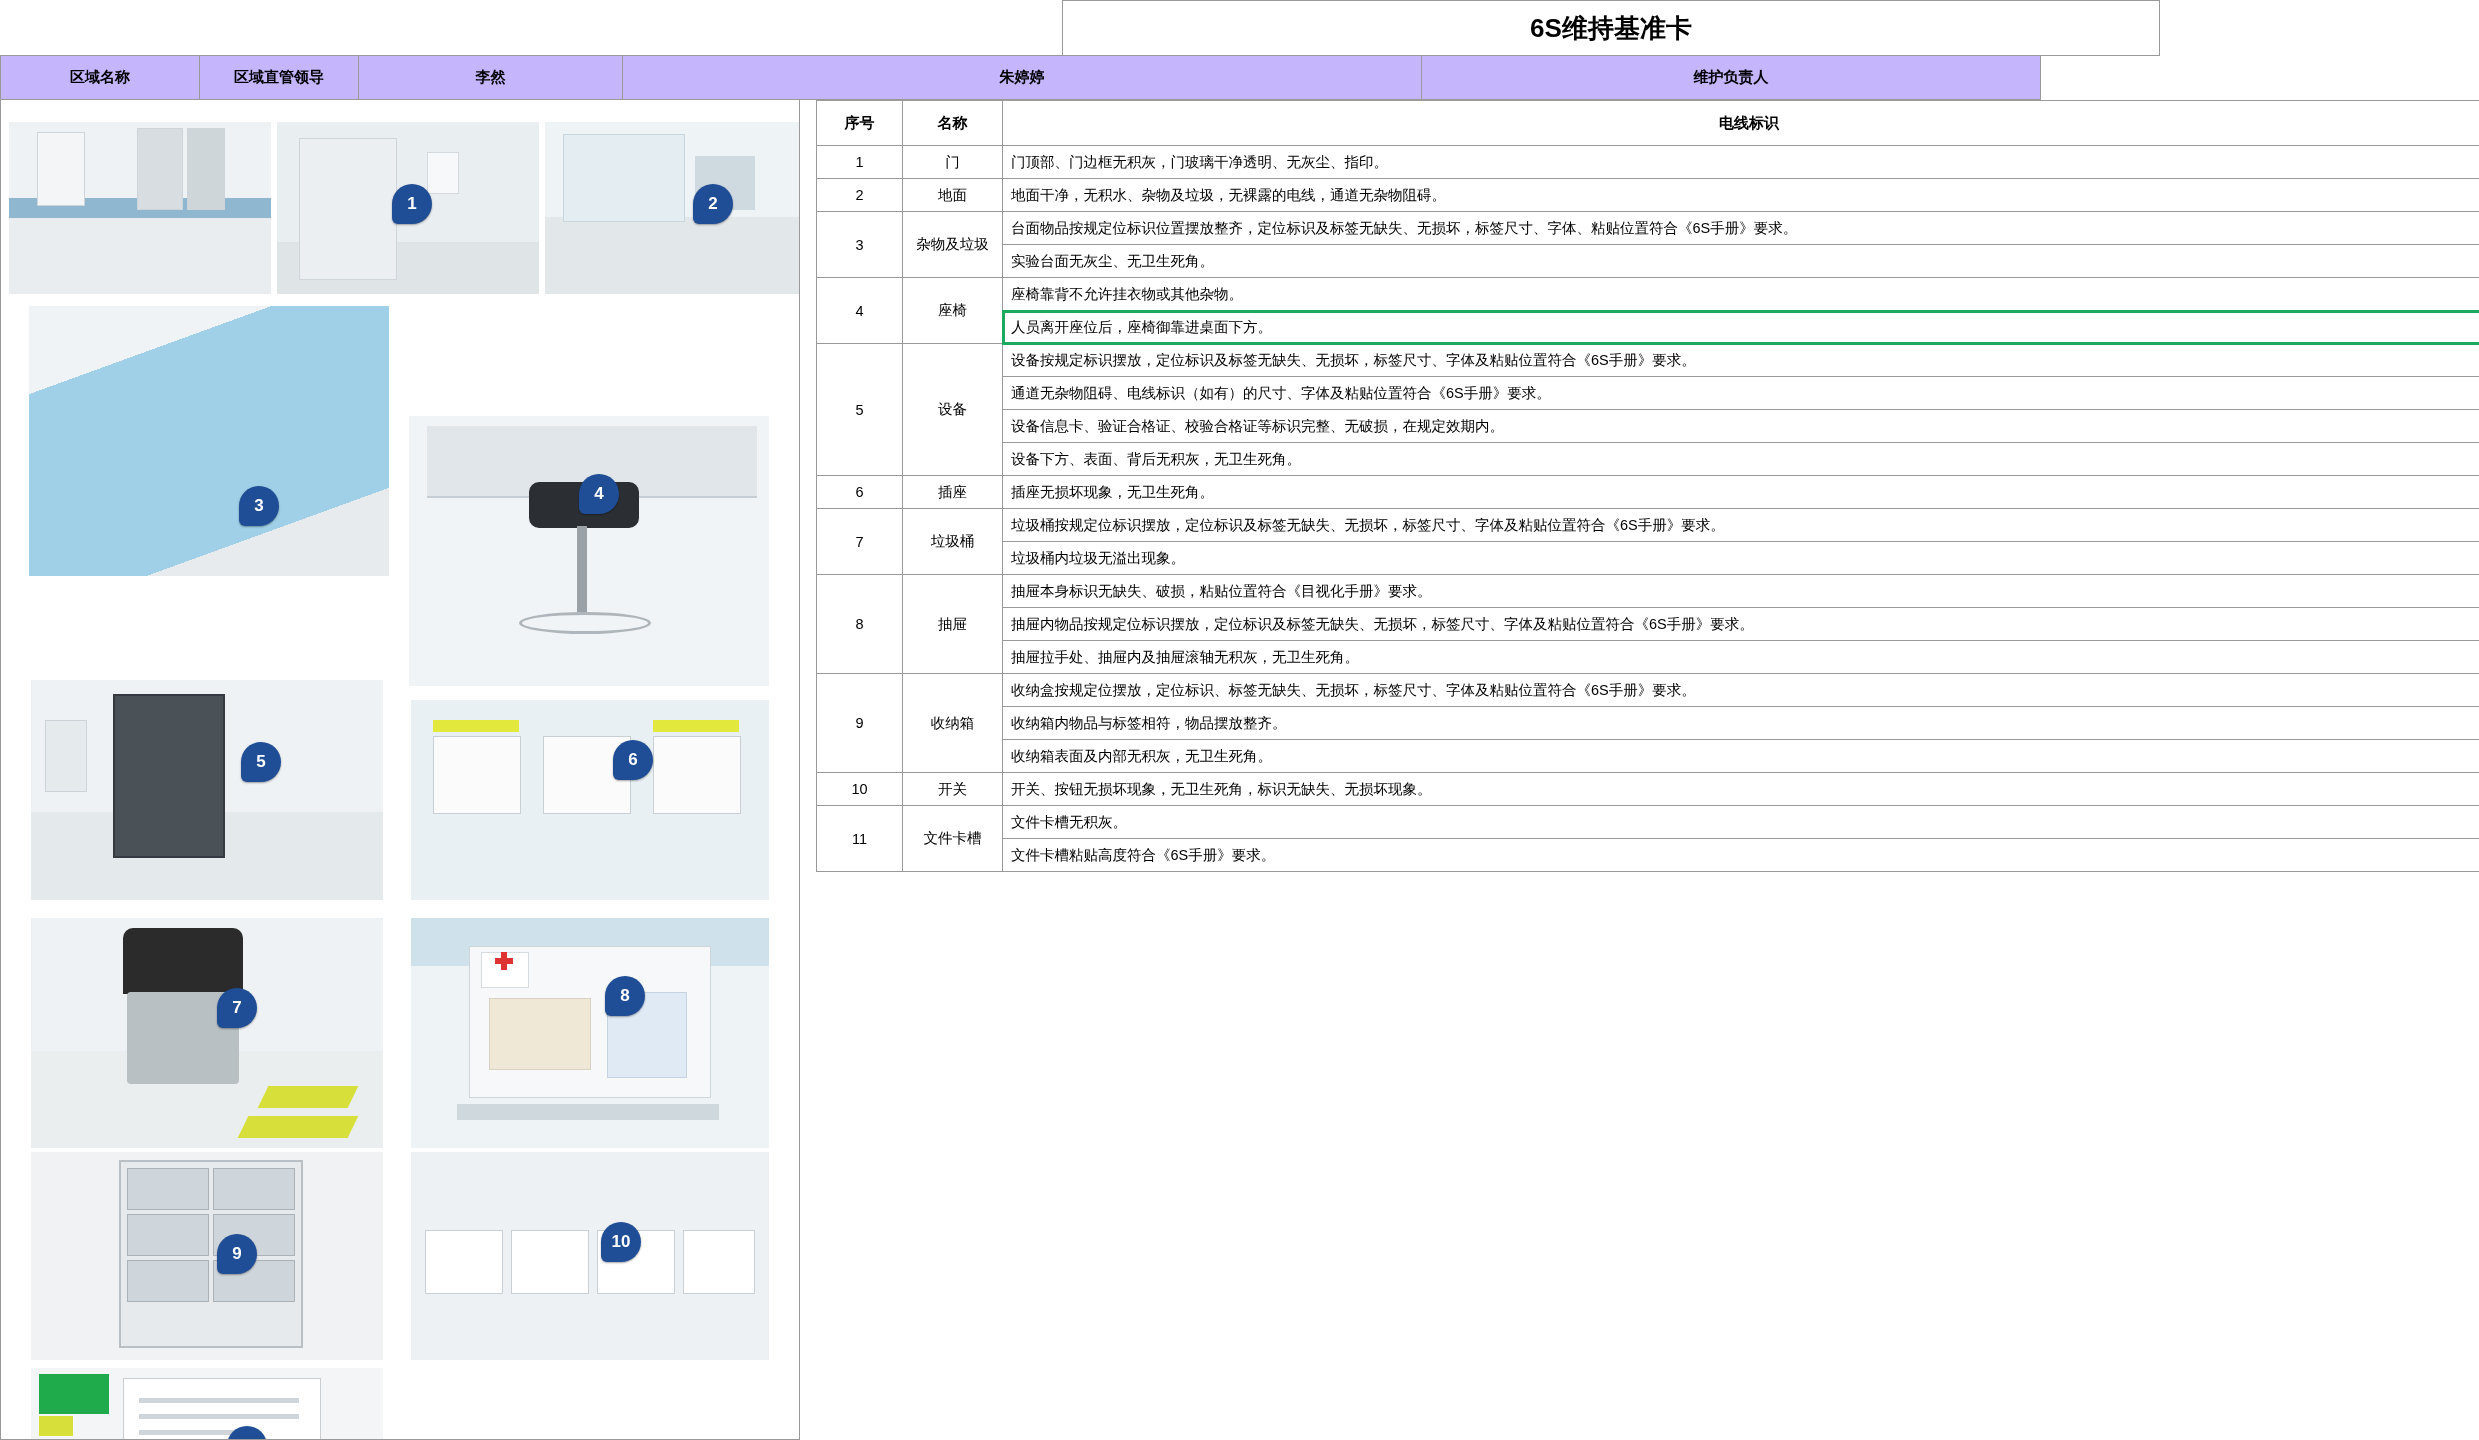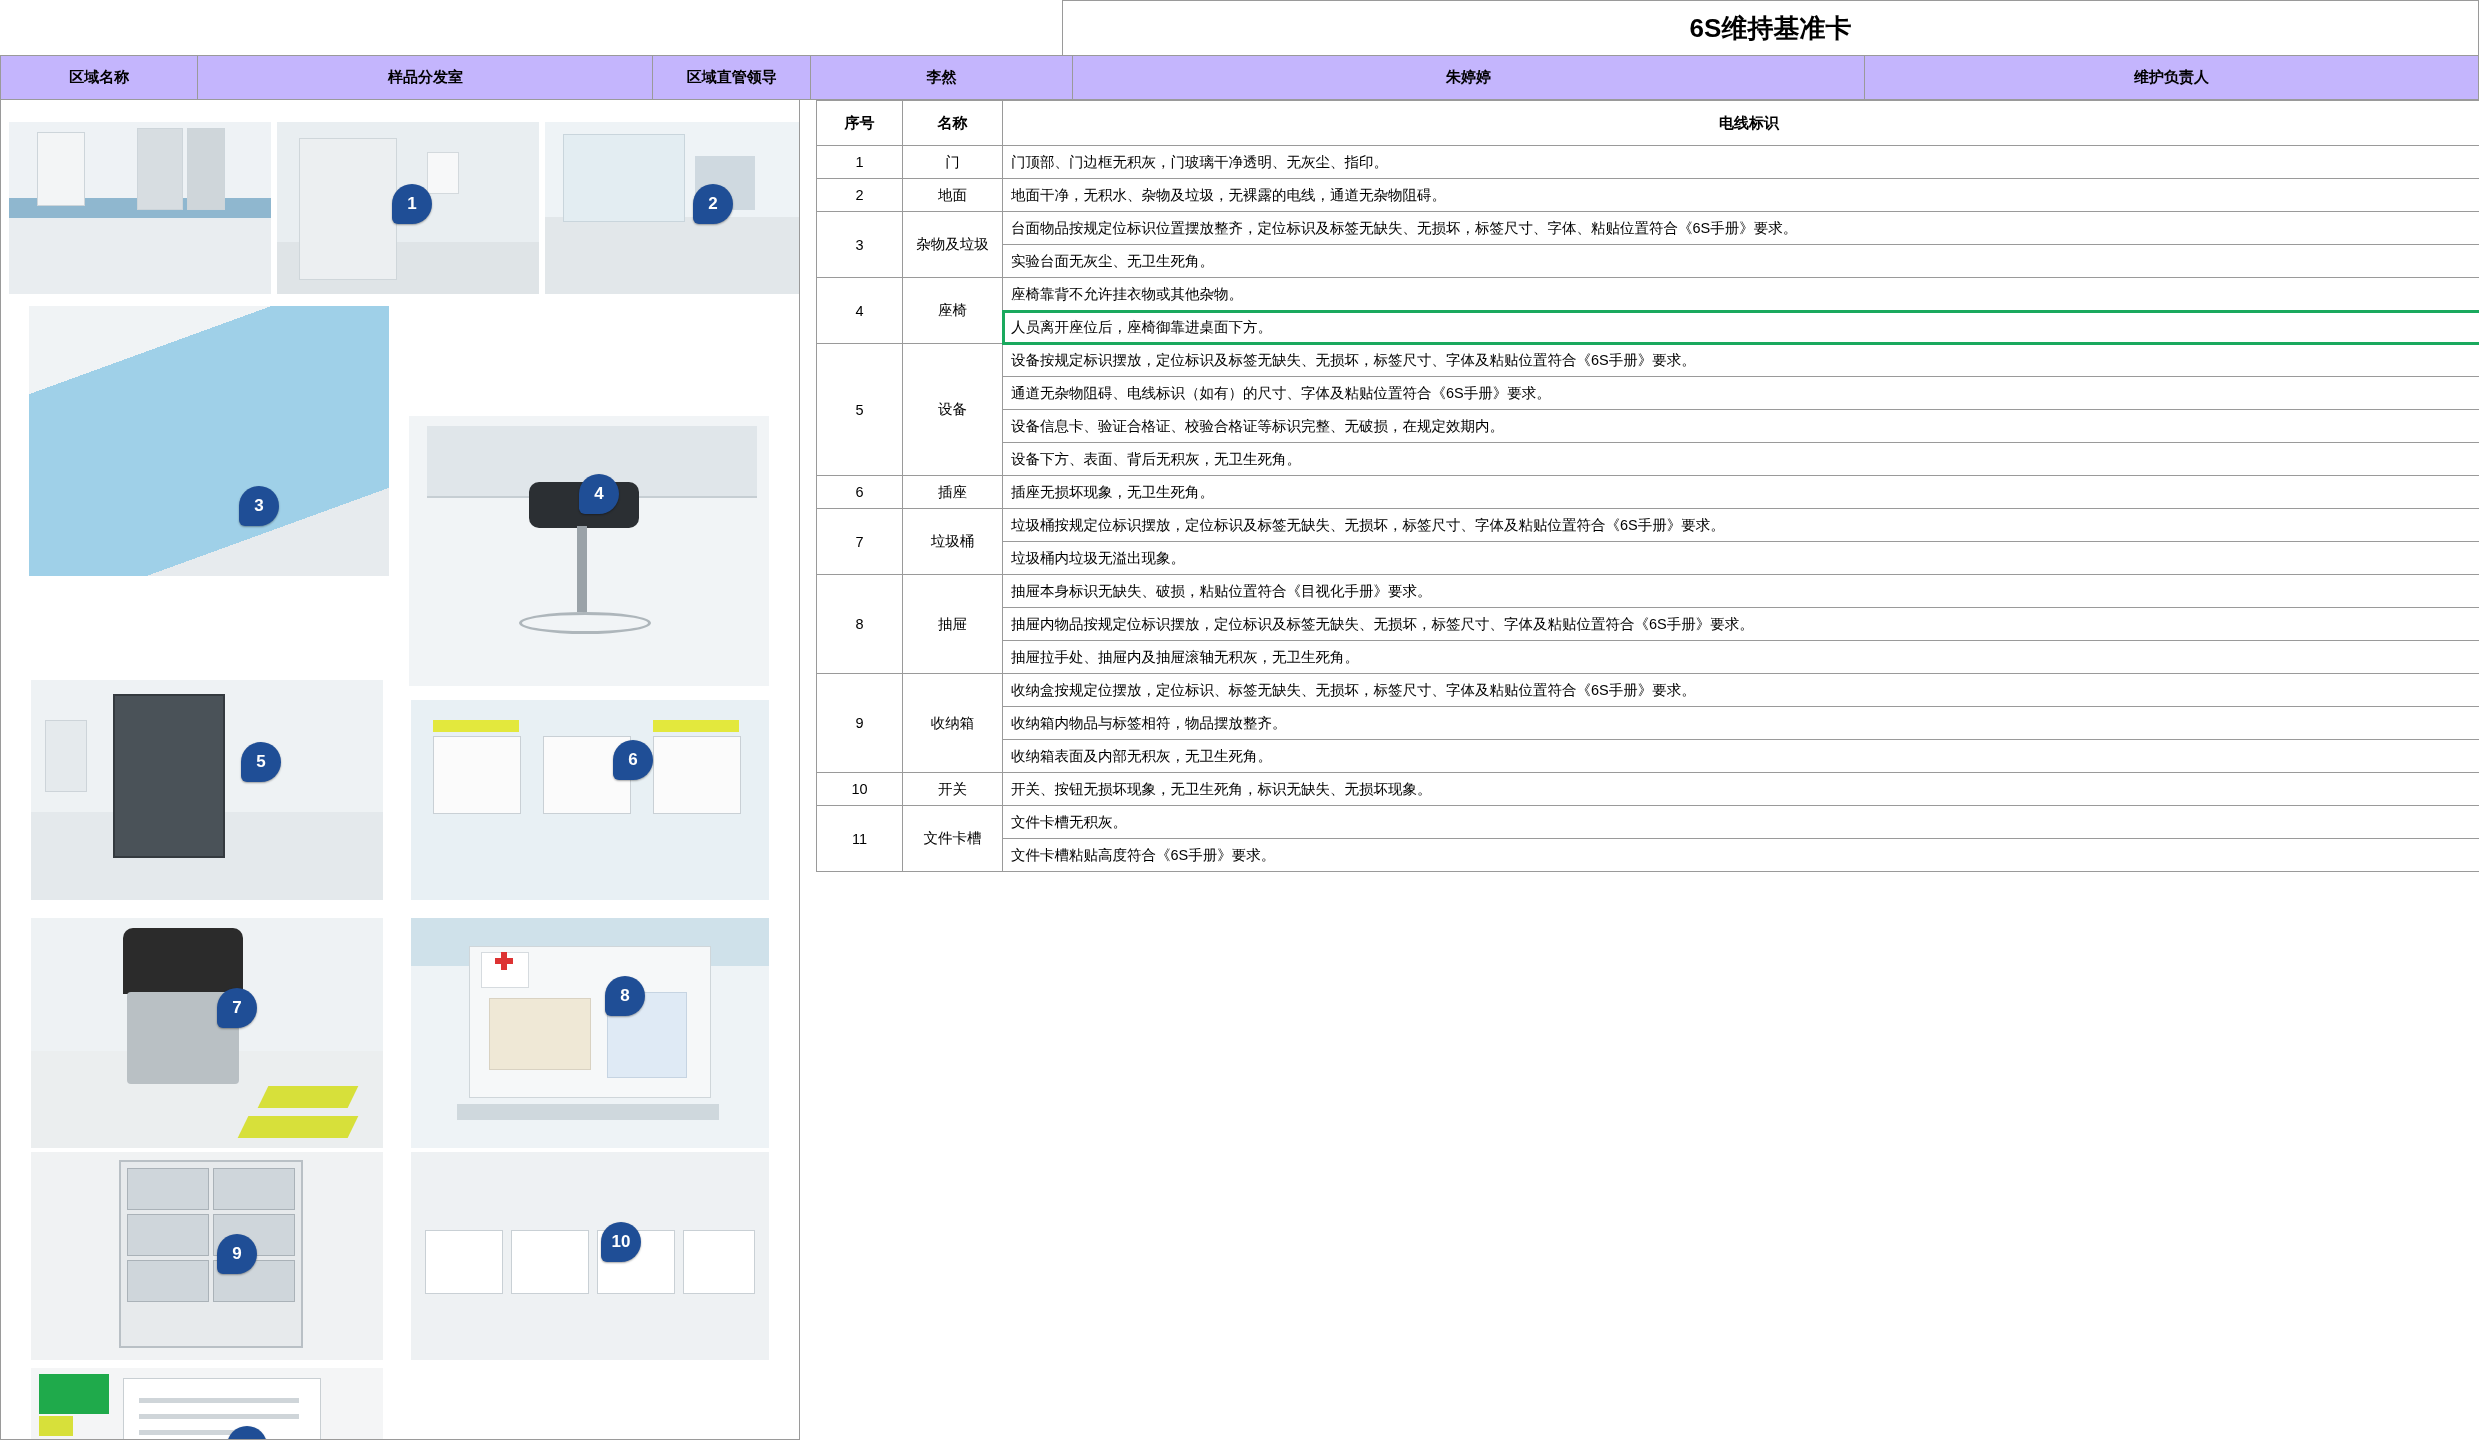--- a/index.html
+++ b/index.html
@@ -17,21 +17,21 @@
     position: relative;
     width: 2479px;
     height: 1440px;
     background: #ffffff;
   }
 
   
   .title-row {
     position: absolute;
     left: 0; top: 0;
-    width: 2479px;
+    width: 2160px;
     height: 56px;
     display: flex;
     justify-content: center;
   }
   .title-left {
     width: 1062px;
     height: 56px;
     border-bottom: 1px solid #9a9a9a;
     box-sizing: border-box;
     background: #fff;
@@ -182,21 +182,20 @@
 
 <div class="sheet">
 
   <div class="title-row">
     <div class="title-left"></div>
     <div class="title-cell">6S维持基准卡</div>
   </div>
 
   <div class="hdr-row">
     <div class="hdr-cell" style="width:200px">区域名称</div>
-    <div class="hdr-cell" style="width:460px">样品分发室</div>
     <div class="hdr-cell" style="width:160px">区域直管领导</div>
     <div class="hdr-cell" style="width:265px">李然</div>
     <div class="hdr-cell" style="width:800px">朱婷婷</div>
     <div class="hdr-cell" style="width:620px">维护负责人</div>
   </div>
 
   <div class="photo-panel">
 
     <div class="photo" style="left:8px; top:22px; width:262px; height:172px;">
       <div class="room-a">

